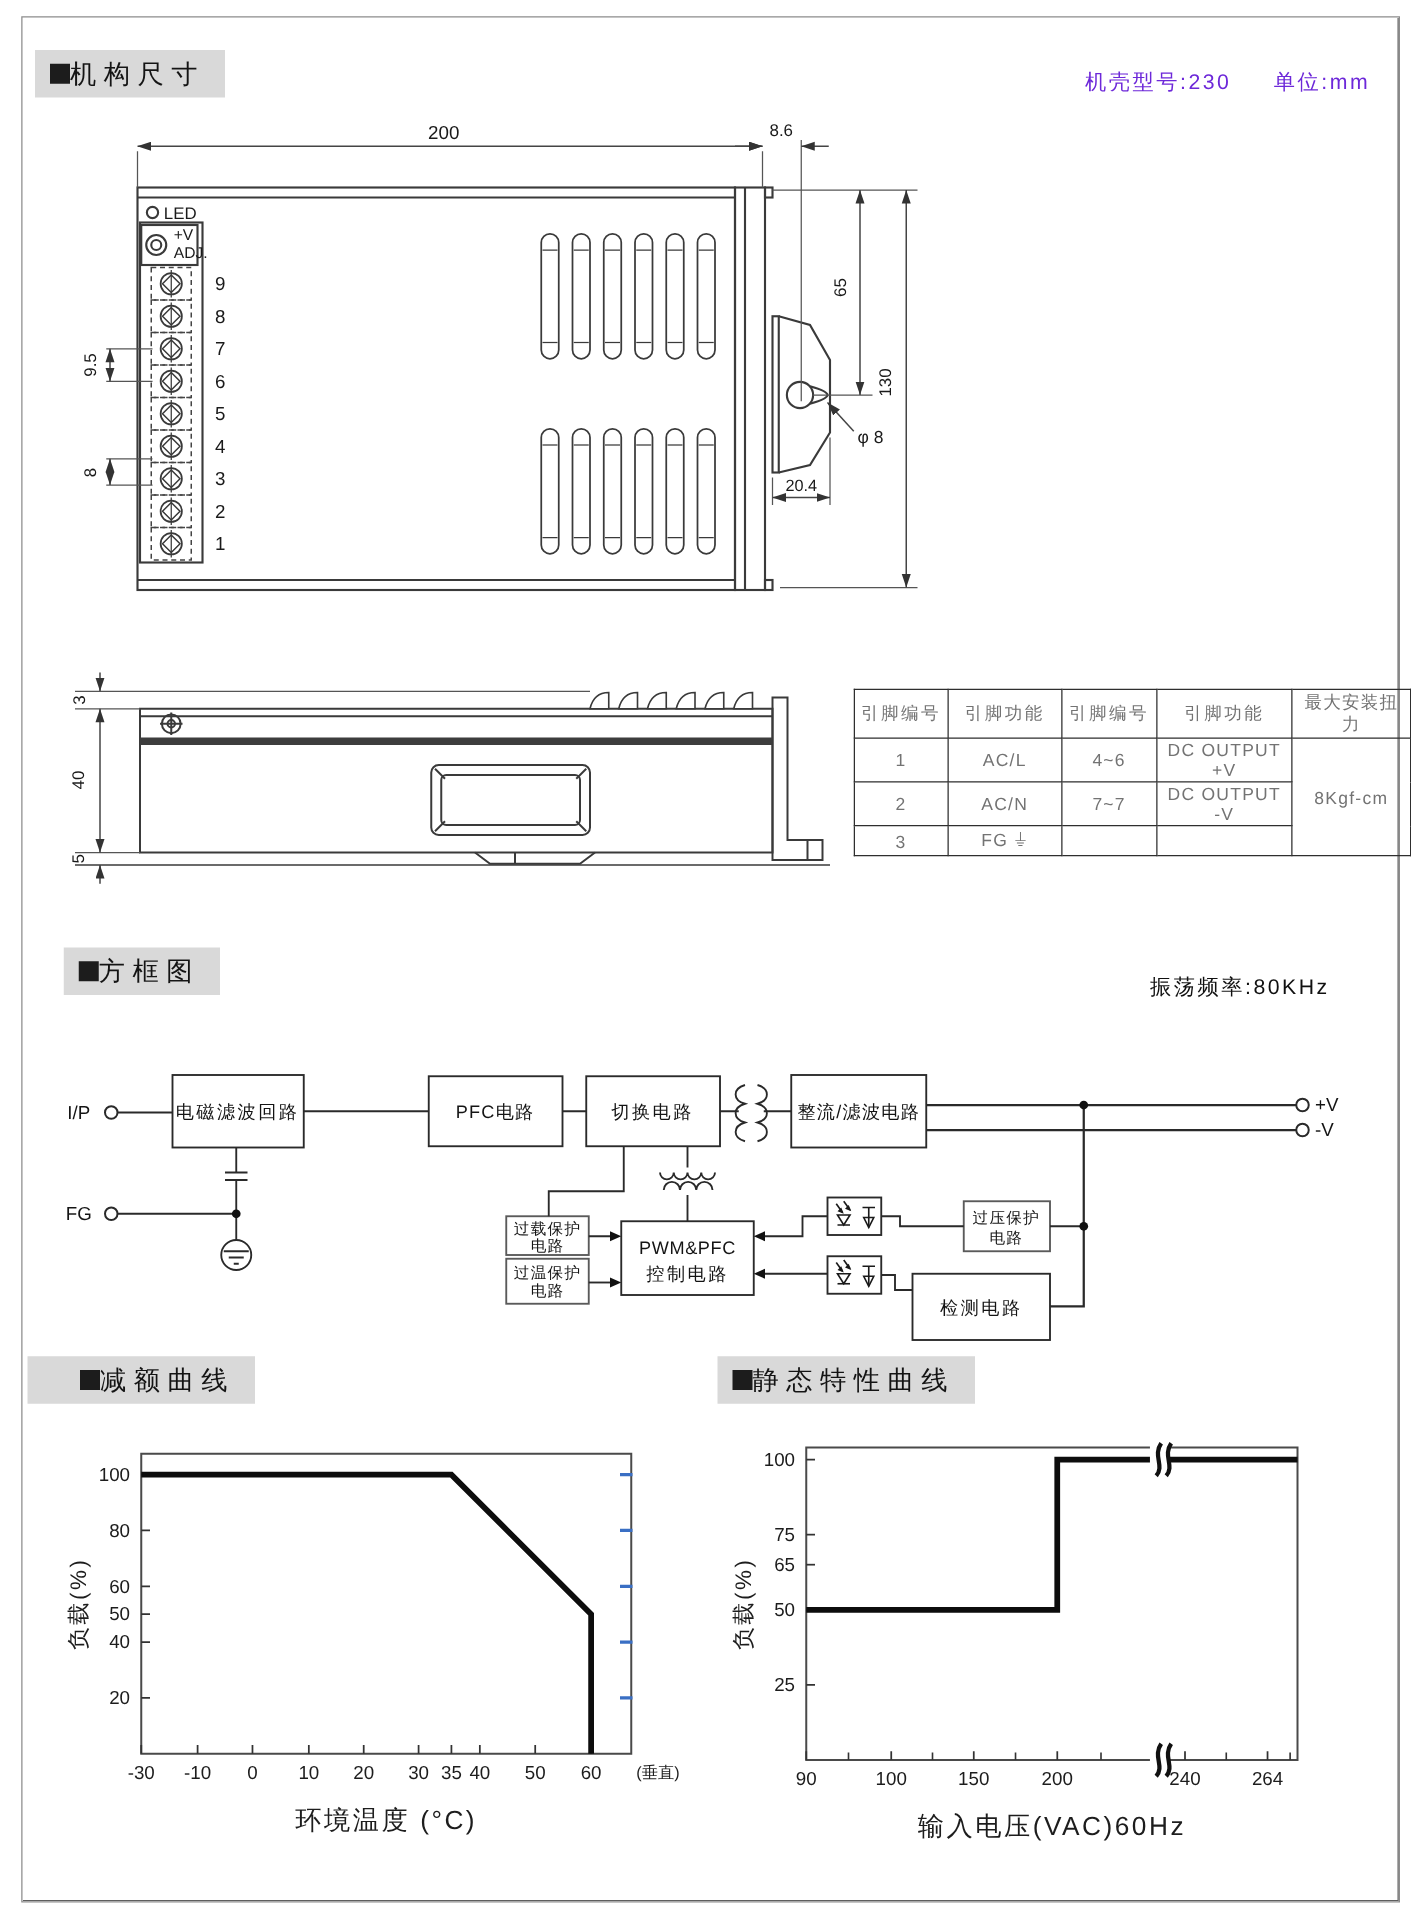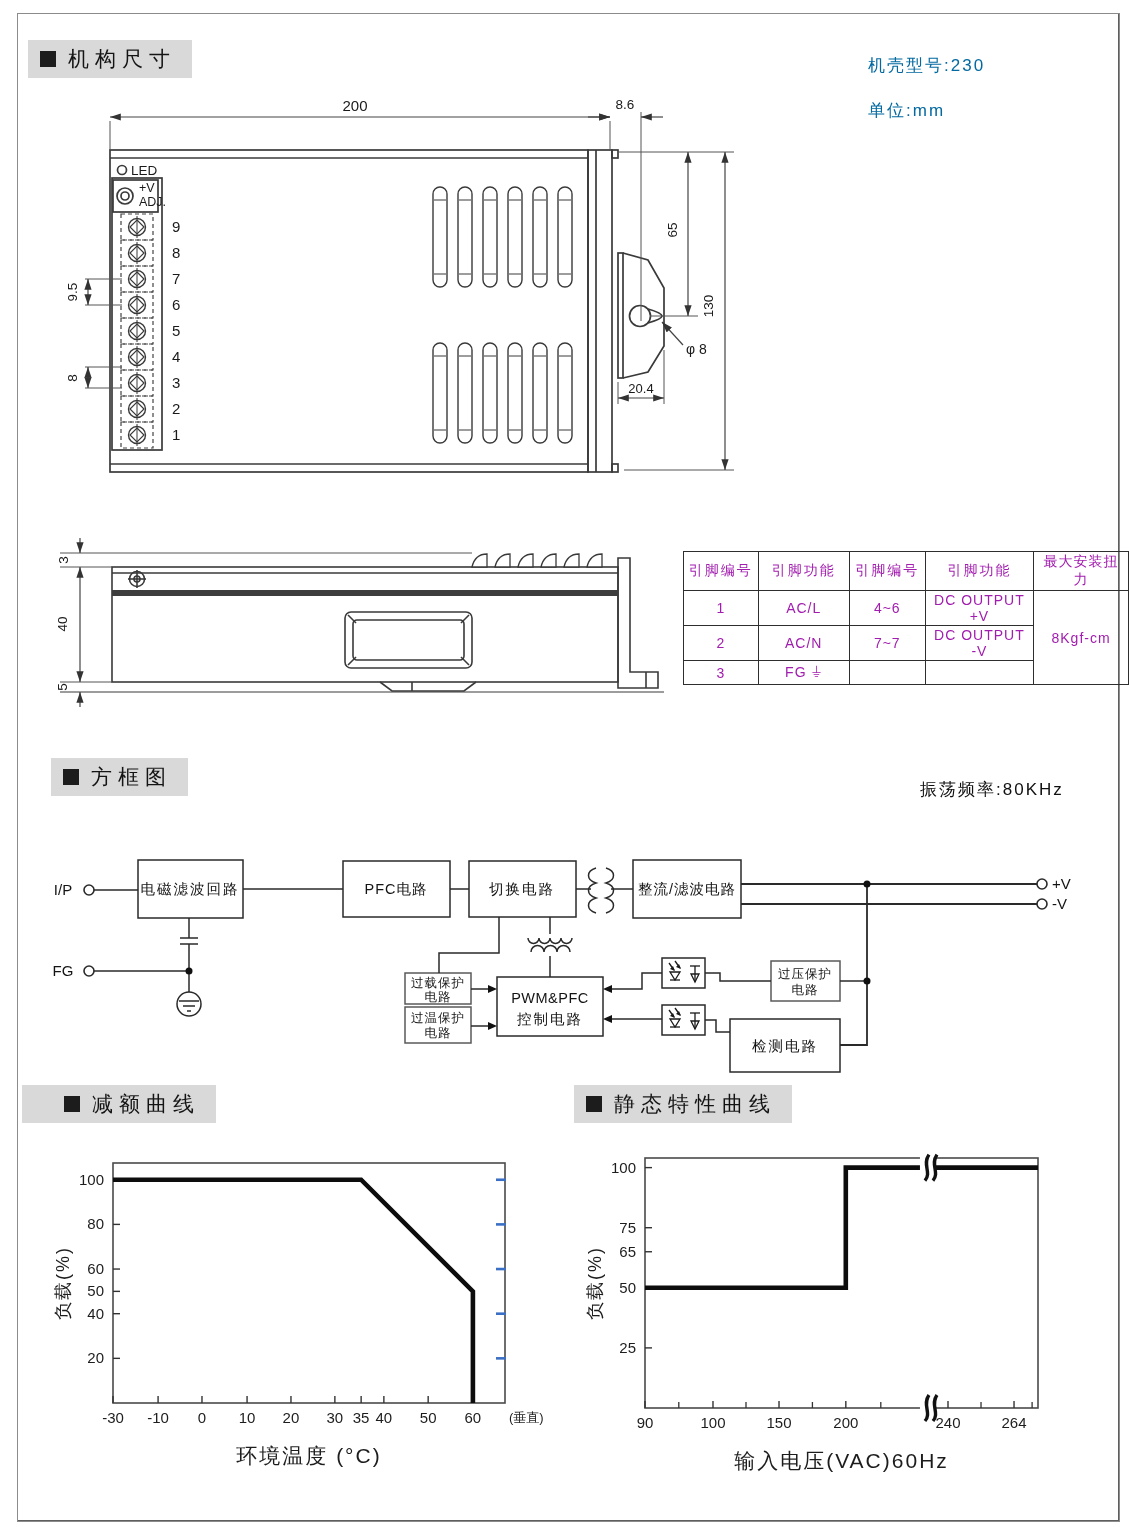--- a/index.html
+++ b/index.html
@@ -1,27 +1,27 @@
 <!DOCTYPE html>
 <html><head>
 <meta charset="utf-8">
 <style>
   html,body{margin:0;padding:0;background:#fff;}
   body{font-family:"Liberation Sans","DejaVu Sans",sans-serif;color:#111;}
   .page{position:relative;width:1129px;height:1527px;background:#fff;overflow:hidden;}
   .frame{position:absolute;left:17px;top:13px;width:1101px;height:1507px;
          border:1px solid #8c8c8c;box-shadow:inset -1px -1px 0 #5e5e5e;}
   .abs{position:absolute;}
-  .sec-hdr{position:absolute;display:flex;align-items:center;gap:12px;background:#d9d9d9;
+  .sec-hdr{position:absolute;display:flex;align-items:center;background:#d9d9d9;
            padding:5px 16px 5px 12px;font-size:21px;color:#141414;letter-spacing:6px;white-space:nowrap;justify-content:space-between;}
   .sec-hdr .sq{width:16px;height:16px;background:#1c1c1c;flex:none;}
   .note{position:absolute;font-size:17px;color:#101010;letter-spacing:2px;white-space:nowrap;}
-  .note-group{position:absolute;display:flex;gap:22px;font-size:17px;letter-spacing:2px;color:#0369a1;flex-direction:column;}
+  .note-group{position:absolute;display:flex;gap:34px;font-size:17px;letter-spacing:2px;color:#6d28d9;}
   .tbl-title{font-size:16.5px;letter-spacing:5px;color:#101010;margin-bottom:7px;}
-  table.pintbl{border-collapse:collapse;font-size:14px;color:#a21caf;}
+  table.pintbl{border-collapse:collapse;font-size:14px;color:#737373;}
   .pintbl th,.pintbl td{border:1.4px solid #2e2e2e;text-align:center;height:21px;
                         padding:1px 4px;font-weight:normal;letter-spacing:1px;}
   svg text{font-family:"Liberation Sans","DejaVu Sans",sans-serif;}
 </style>
 </head>
 <body>
 
 <div class="page">
   <div class="frame"></div>
 

